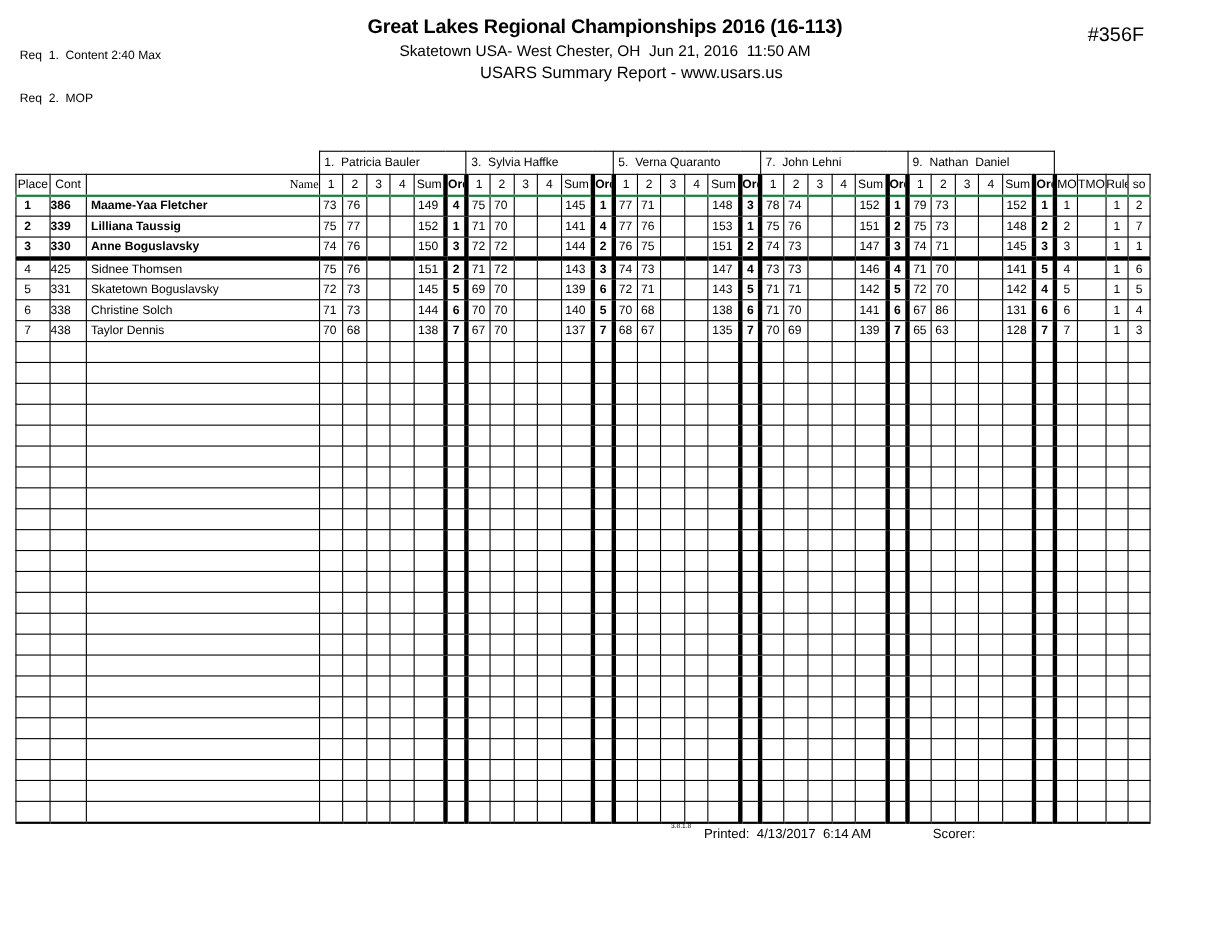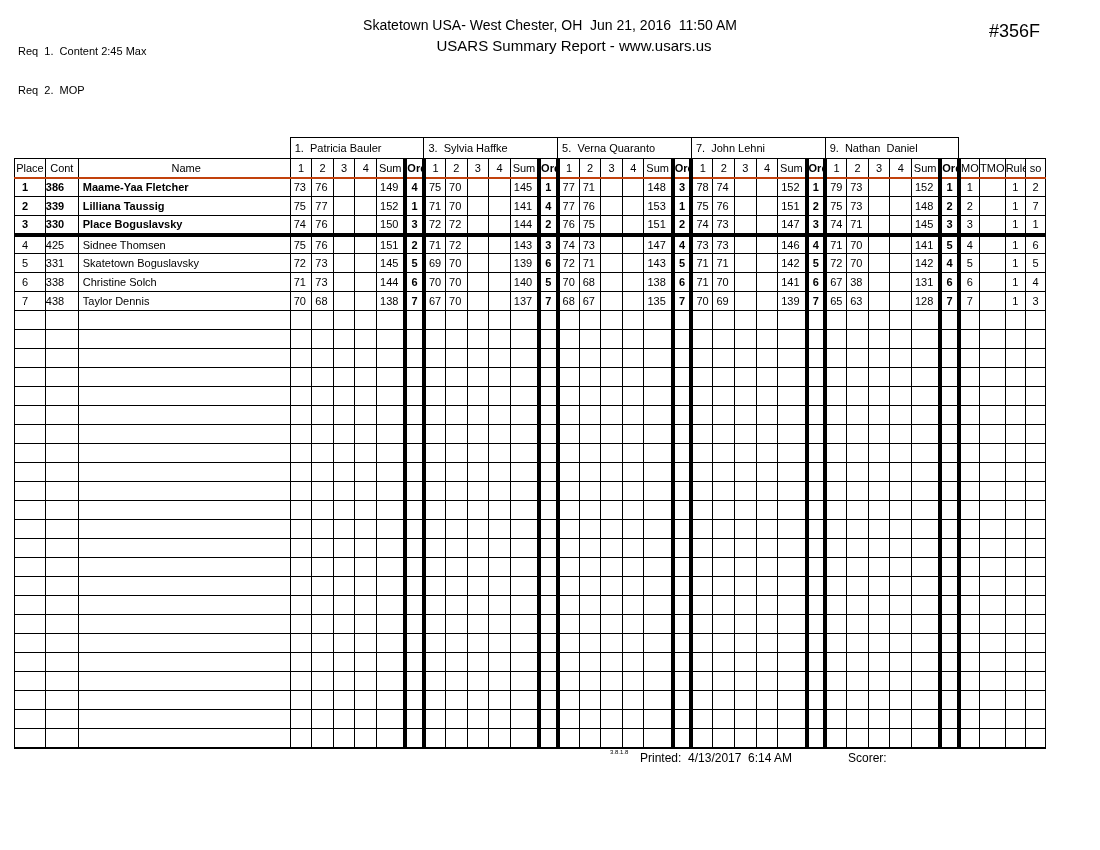--- a/index.html
+++ b/index.html
@@ -32,47 +32,48 @@
     border-collapse: collapse; table-layout: fixed;
     width: 1032px;
     font-size: 11px;
   }
   td { height: 19px; overflow: hidden; white-space: nowrap; }
   tr.judge-row td { height: 21px; }
   td.b { border: 1px solid #000; }
   td.nob { border: none; }
   td.judgebox { border: 1px solid #000; padding-left: 4px; white-space: pre; font-size: 11px; }
   td.ord { border-left: 4px solid #000; border-right: 4px solid #000; font-weight: bold; text-align: center; }
-  tr.hdr td { border-bottom: 2px solid #c2410c; text-align: center; }
-  tr.hdr td.name-h { text-align: center; padding-left: 4px; }
+  tr.hdr td { border-bottom: 2px solid #15803d; text-align: center; }
+  tr.hdr td.name-h { text-align: right; padding-left: 4px; font-family: Liberation Serif, serif; }
   tr.top3-last td { border-bottom: 4px solid #000; }
   tr.last-row td { border-bottom: 2px solid #000; }
   td.place { text-align: left; padding-left: 7px; }
   td.cont { text-align: right; padding-right: 15px; }
   td.name { text-align: left; padding-left: 4px; }
   td.score, td.sum { text-align: left; padding-left: 3px; }
   td.rcol { text-align: center; }
   tr.bold3 td.place, tr.bold3 td.cont, tr.bold3 td.name { font-weight: bold; }
   .footer {
     position: absolute; left: 0; top: 751px; width: 1100px;
     font-size: 12px;
   }
   .footer .version { position: absolute; left: 610px; top: -2px; font-size: 6px; }
   .footer .printed { position: absolute; left: 640px; white-space: pre; }
   .footer .scorer { position: absolute; left: 848px; }
 </style>
 </head>
 <body>
 
 <div class="reqs">
-  <div>Req  1.  Content 2:45 Max</div>
+  <div>Req  1.  Content 2:40 Max</div>
   <div>Req  2.  MOP</div>
 </div>
 
 <div class="header-block">
+  <div class="title">Great Lakes Regional Championships 2016 (16-113)</div>
   <div class="venue">Skatetown USA- West Chester, OH  Jun 21, 2016  11:50 AM</div>
   <div class="report-line">USARS Summary Report - www.usars.us</div>
 </div>
 
 <div class="doc-number">#356F</div>
 
 <table class="summary">
   <colgroup id="cols">
       <col style="width: 30px;">
       <col style="width: 32px;">
@@ -235,21 +236,21 @@
         <td class="b sum">148</td>
         <td class="b ord">2</td>
         <td class="b rcol">2</td>
         <td class="b rcol"></td>
         <td class="b rcol">1</td>
         <td class="b rcol">7</td>
       </tr>
       <tr class="bold3 top3-last">
         <td class="b place">3</td>
         <td class="b cont">330</td>
-        <td class="b name">Place Boguslavsky</td>
+        <td class="b name">Anne Boguslavsky</td>
         <td class="b score">74</td>
         <td class="b score">76</td>
         <td class="b score"></td>
         <td class="b score"></td>
         <td class="b sum">150</td>
         <td class="b ord">3</td>
         <td class="b score">72</td>
         <td class="b score">72</td>
         <td class="b score"></td>
         <td class="b score"></td>
@@ -378,21 +379,21 @@
         <td class="b score"></td>
         <td class="b sum">138</td>
         <td class="b ord">6</td>
         <td class="b score">71</td>
         <td class="b score">70</td>
         <td class="b score"></td>
         <td class="b score"></td>
         <td class="b sum">141</td>
         <td class="b ord">6</td>
         <td class="b score">67</td>
-        <td class="b score">38</td>
+        <td class="b score">86</td>
         <td class="b score"></td>
         <td class="b score"></td>
         <td class="b sum">131</td>
         <td class="b ord">6</td>
         <td class="b rcol">6</td>
         <td class="b rcol"></td>
         <td class="b rcol">1</td>
         <td class="b rcol">4</td>
       </tr>
       <tr class="">

